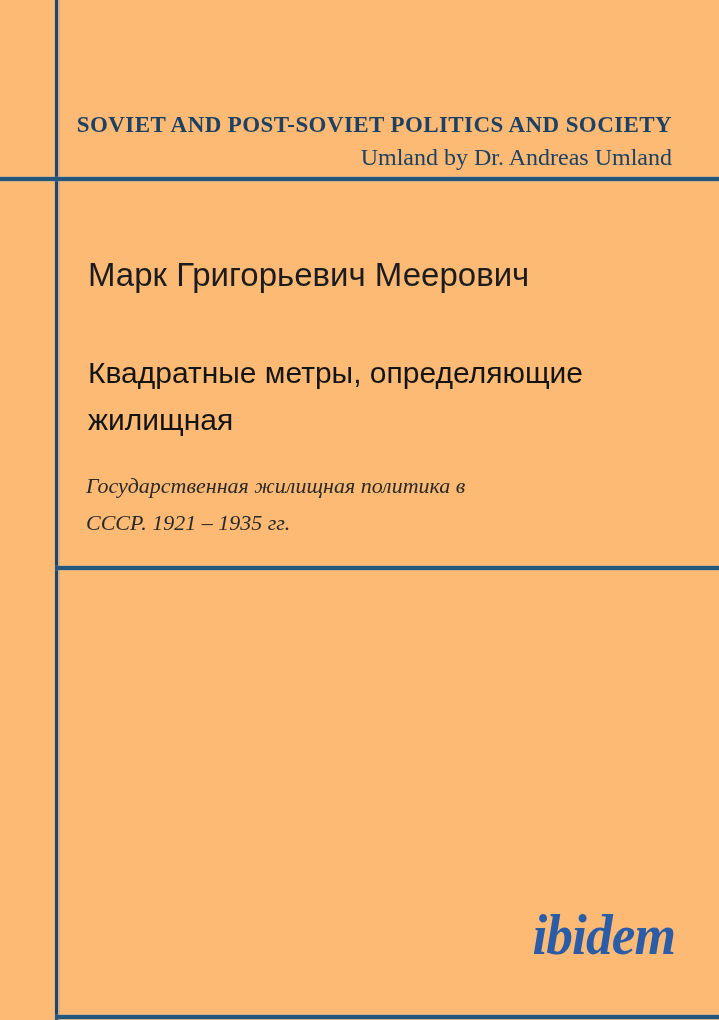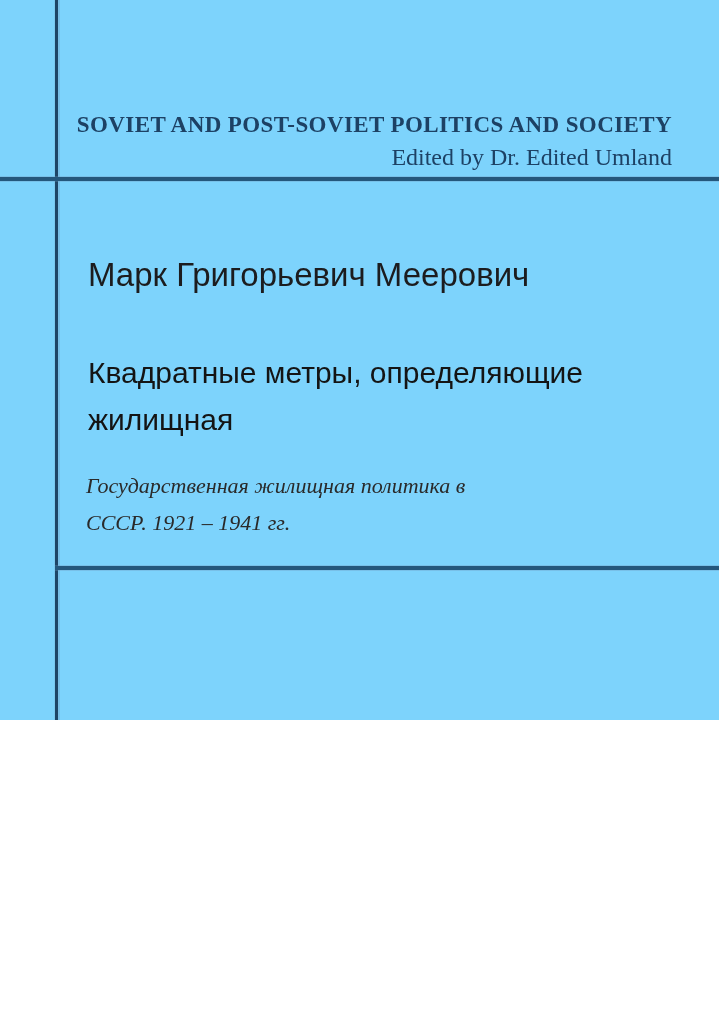--- a/index.html
+++ b/index.html
@@ -3,22 +3,22 @@
 <meta charset="utf-8">
 <style>
   html, body {
     margin: 0;
     padding: 0;
     background: #ffffff;
   }
   .cover {
     position: relative;
     width: 719px;
-    height: 720px;
-    background: #7dd3fc;
+    height: 1020px;
+    background: #fdba74;
     overflow: hidden;
   }
 
   
   .vline {
     position: absolute;
     left: 55px;
     top: 0;
     width: 3px;
     height: 1020px;
@@ -117,35 +117,35 @@
 </style>
 </head>
 <body>
 
 <div class="cover">
 
   <div class="vline"></div>
 
   <div class="series">
     <div class="series-title">SOVIET AND POST-SOVIET POLITICS AND SOCIETY</div>
-    <div class="series-editor">Edited by Dr. Edited Umland</div>
+    <div class="series-editor">Umland by Dr. Andreas Umland</div>
   </div>
 
   <div class="hrule hrule-top"></div>
 
   <div class="author">Марк Григорьевич Меерович</div>
 
   <div class="book-title">
     <div>Квадратные метры, определяющие</div>
     <div>жилищная</div>
   </div>
 
   <div class="subtitle">
     <div>Государственная жилищная политика в</div>
-    <div>СССР. 1921 – 1941 гг.</div>
+    <div>СССР. 1921 – 1935 гг.</div>
   </div>
 
   <div class="hrule hrule-mid"></div>
 
   <div class="logo">ibidem</div>
 
   <div class="hrule hrule-bottom"></div>
 
 </div>
 

